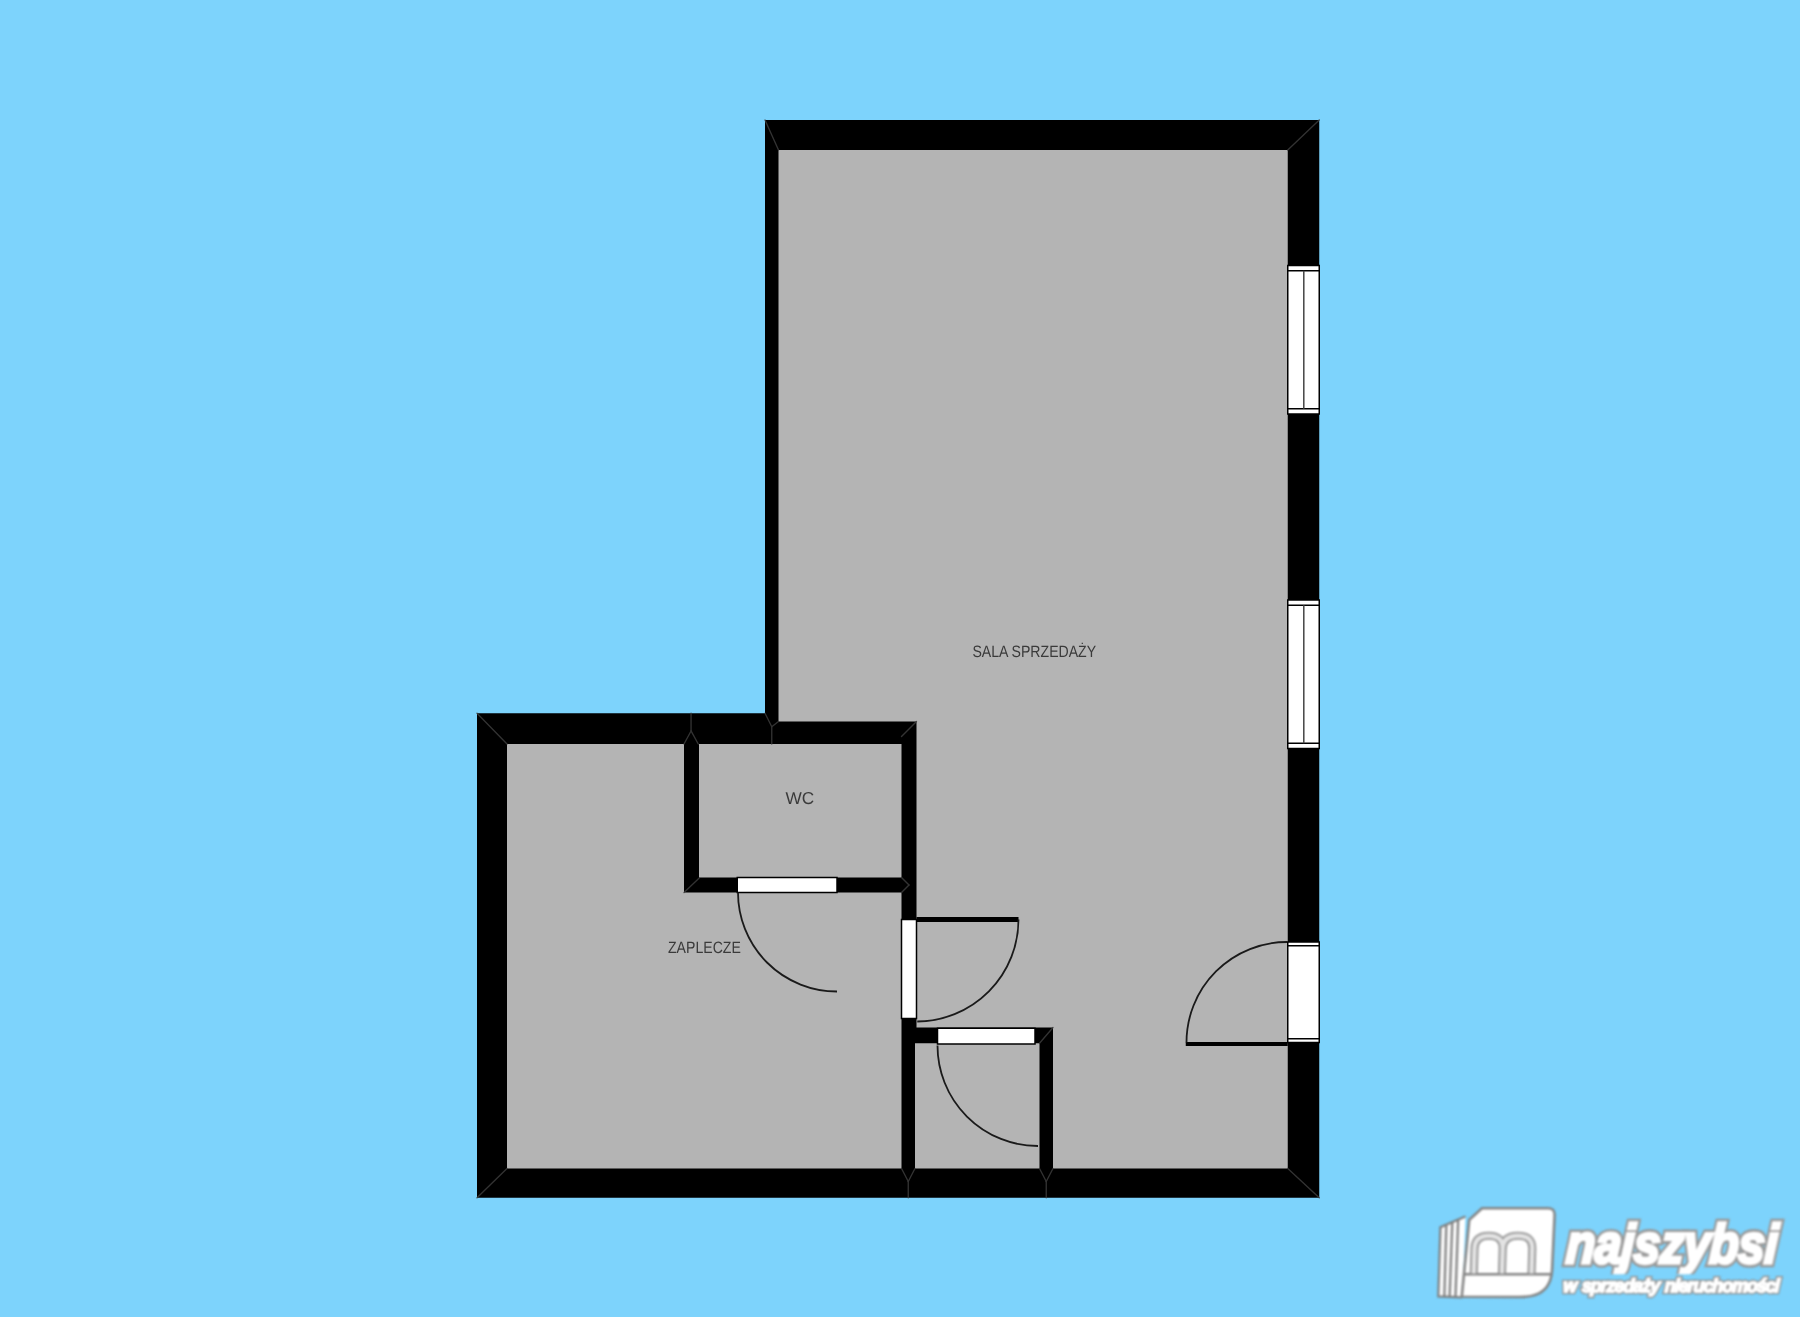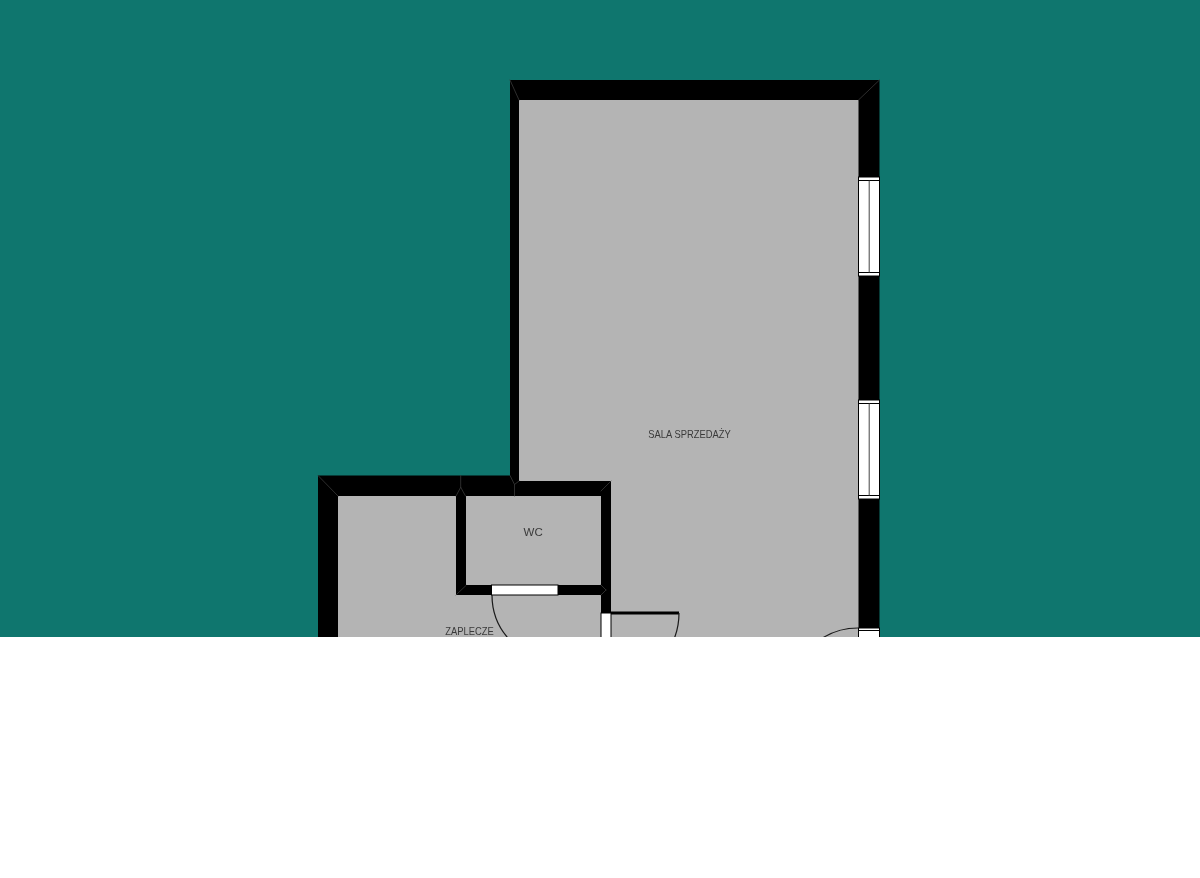--- a/index.html
+++ b/index.html
@@ -1,16 +1,16 @@
 <!DOCTYPE html>
 <html><head>
 <meta charset="utf-8">
 <style>
   html,body{margin:0;padding:0;background:#ffffff;}
-  .page{position:relative;width:1200px;height:637px;background:#0f766e;overflow:hidden;
+  .page{position:relative;width:1200px;height:878px;background:#7dd3fc;overflow:hidden;
         font-family:"Liberation Sans", sans-serif;text-align:right;}
 </style>
 </head>
 <body>
 <div class="page">
 <svg width="1200" height="878" viewBox="0 0 1200 878">
 
   <path d="M510,80 H879.5 V798.5 H318 V475.5 H510 Z" fill="#000000"></path>
 
   <path d="M519,100 H858.5 V779 H702 V685 H611 V481 H519 Z" fill="#b4b4b4"></path>

